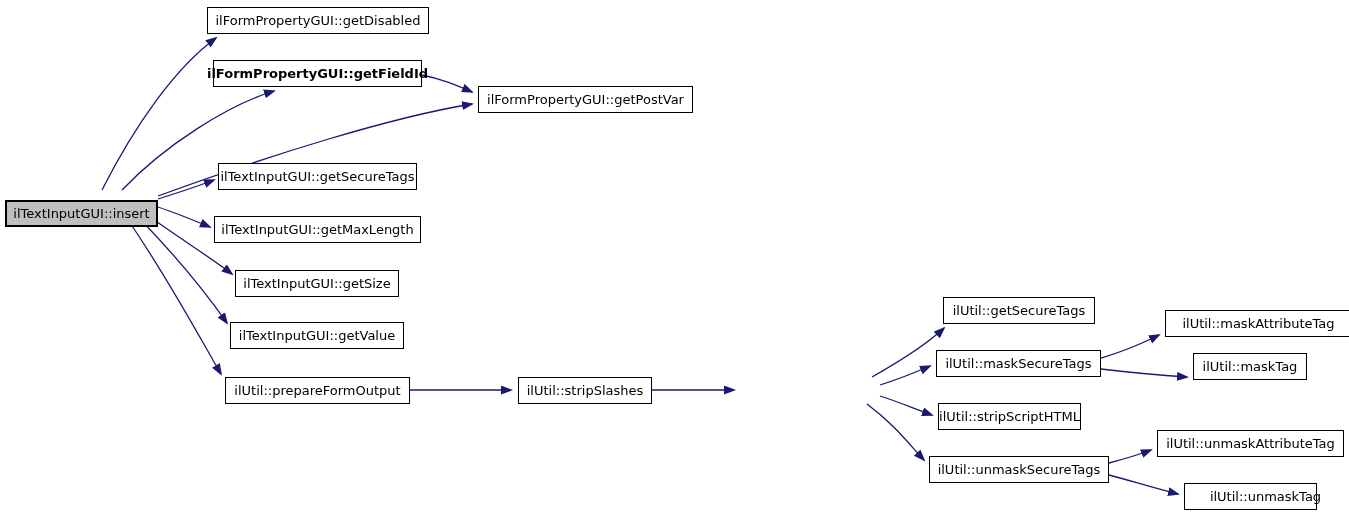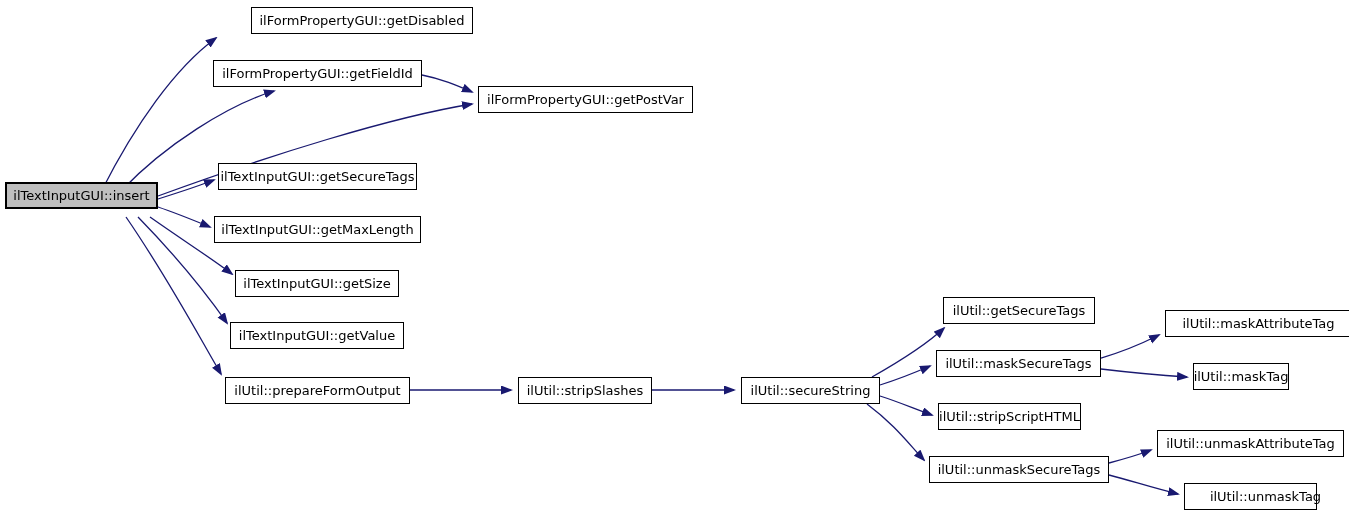--- a/index.html
+++ b/index.html
@@ -70,33 +70,32 @@
     <path class="edge" marker-end="url(#arrow)" d="M872,377 C902,360 926,345 944,328"></path>
     <path class="edge" marker-end="url(#arrow)" d="M880,385 C899,379 914,373 930,366"></path>
     <path class="edge" marker-end="url(#arrow)" d="M880,396 C899,402 915,409 932,415"></path>
     <path class="edge" marker-end="url(#arrow)" d="M867,404 C895,425 908,443 924,460"></path>
     <path class="edge" marker-end="url(#arrow)" d="M1101,358 C1122,352 1141,344 1159,335"></path>
     <path class="edge" marker-end="url(#arrow)" d="M1101,369 C1126,372 1156,375 1187,377"></path>
     <path class="edge" marker-end="url(#arrow)" d="M1109,463 C1124,459 1138,455 1151,450"></path>
     <path class="edge" marker-end="url(#arrow)" d="M1109,475 C1132,481 1153,488 1178,494"></path>
   </svg>
 
-  <div class="node highlight" style="left:5px;   top:182px; width:153px;">ilTextInputGUI::insert</div>
-  <div class="node" style="left:207px; top:7px;   width:222px;margin-left:44px;">ilFormPropertyGUI::getDisabled</div>
-  <div class="node" style="left:213px; top:60px;  width:209px;">ilFormPropertyGUI::getFieldId</div>
+  <div class="node highlight" style="left:5px;   top:200px; width:153px;">ilTextInputGUI::insert</div>
+  <div class="node" style="left:207px; top:7px;   width:222px;">ilFormPropertyGUI::getDisabled</div>
+  <div class="node" style="left:213px; top:60px;  width:209px;font-weight:bold;">ilFormPropertyGUI::getFieldId</div>
   <div class="node" style="left:478px; top:86px;  width:215px;">ilFormPropertyGUI::getPostVar</div>
   <div class="node" style="left:218px; top:163px; width:199px;">ilTextInputGUI::getSecureTags</div>
   <div class="node" style="left:214px; top:216px; width:207px;">ilTextInputGUI::getMaxLength</div>
   <div class="node" style="left:235px; top:270px; width:164px;">ilTextInputGUI::getSize</div>
   <div class="node" style="left:230px; top:322px; width:174px;">ilTextInputGUI::getValue</div>
   <div class="node" style="left:225px; top:377px; width:185px;">ilUtil::prepareFormOutput</div>
   <div class="node" style="left:518px; top:377px; width:134px;">ilUtil::stripSlashes</div>
-  <div class="node" style="left:741px; top:377px; width:139px;">ilUtil::secureString</div>
   <div class="node" style="left:943px; top:297px; width:152px;">ilUtil::getSecureTags</div>
   <div class="node" style="left:936px; top:350px; width:165px;">ilUtil::maskSecureTags</div>
   <div class="node" style="left:938px; top:403px; width:143px;">ilUtil::stripScriptHTML</div>
   <div class="node" style="left:929px; top:456px; width:180px;">ilUtil::unmaskSecureTags</div>
   <div class="node" style="left:1165px;top:310px; width:187px;">ilUtil::maskAttributeTag</div>
-  <div class="node" style="left:1193px;top:363px; width:96px;">ilUtil::maskTag</div>
+  <div class="node" style="left:1193px;top:353px; width:114px;">ilUtil::maskTag</div>
   <div class="node" style="left:1157px;top:430px; width:187px;">ilUtil::unmaskAttributeTag</div>
   <div class="node" style="left:1184px;top:483px; width:133px;padding-left:30px;">ilUtil::unmaskTag</div>
 
 </div>
 
 </body></html>

